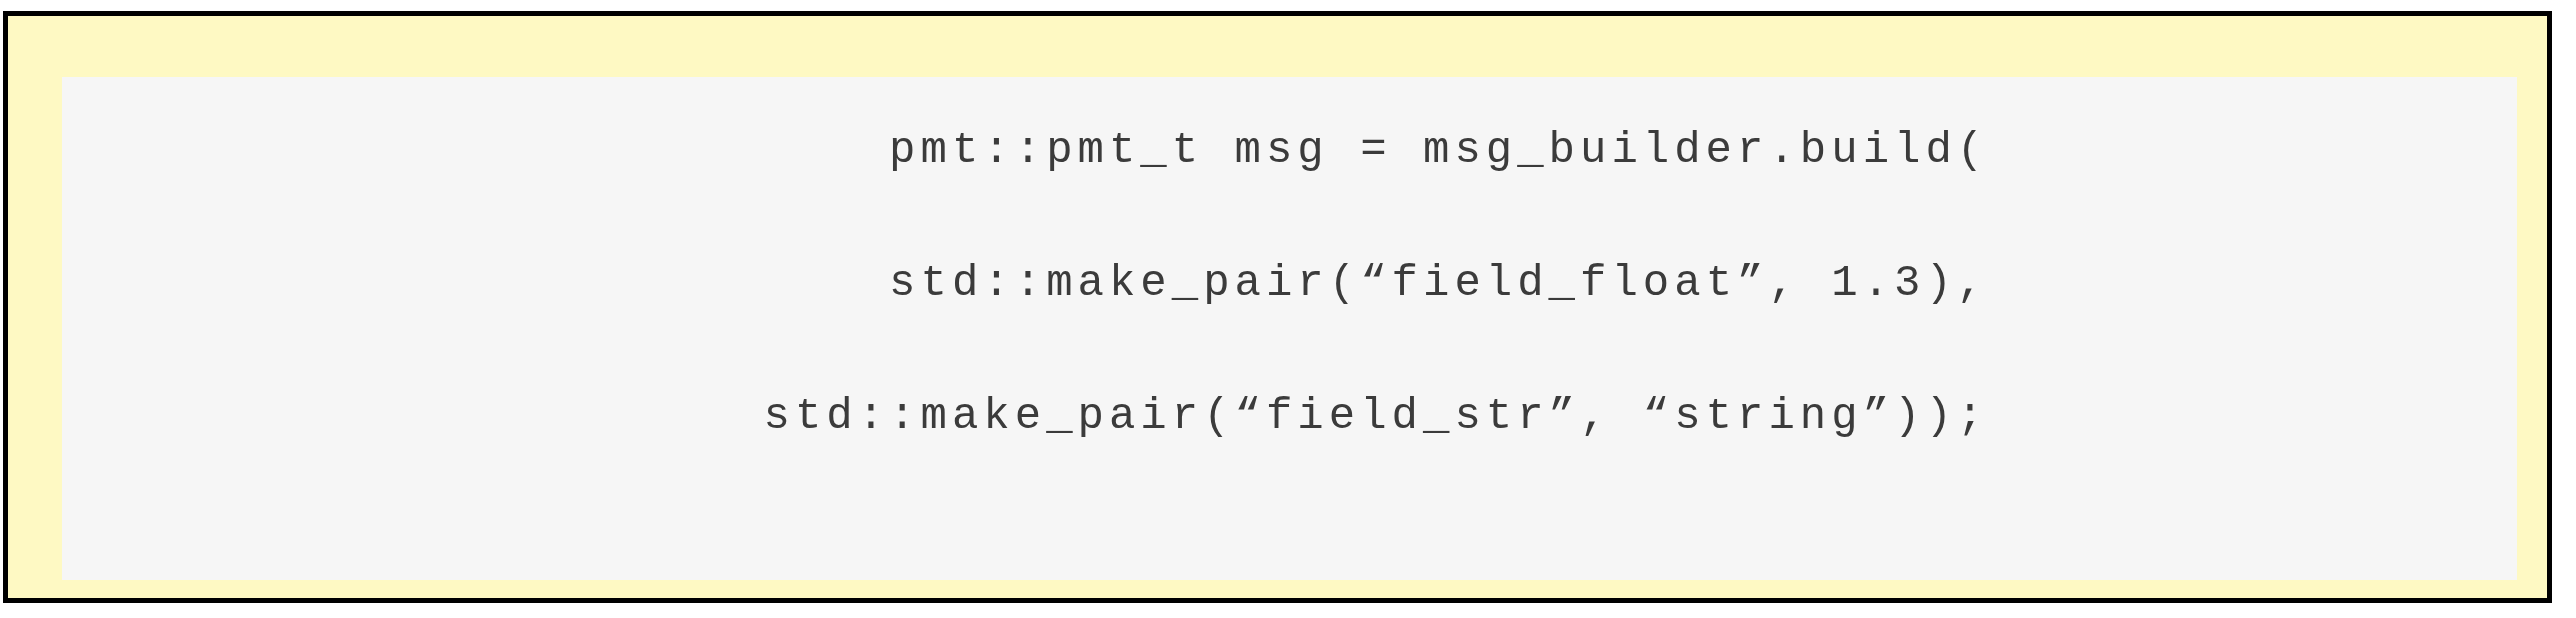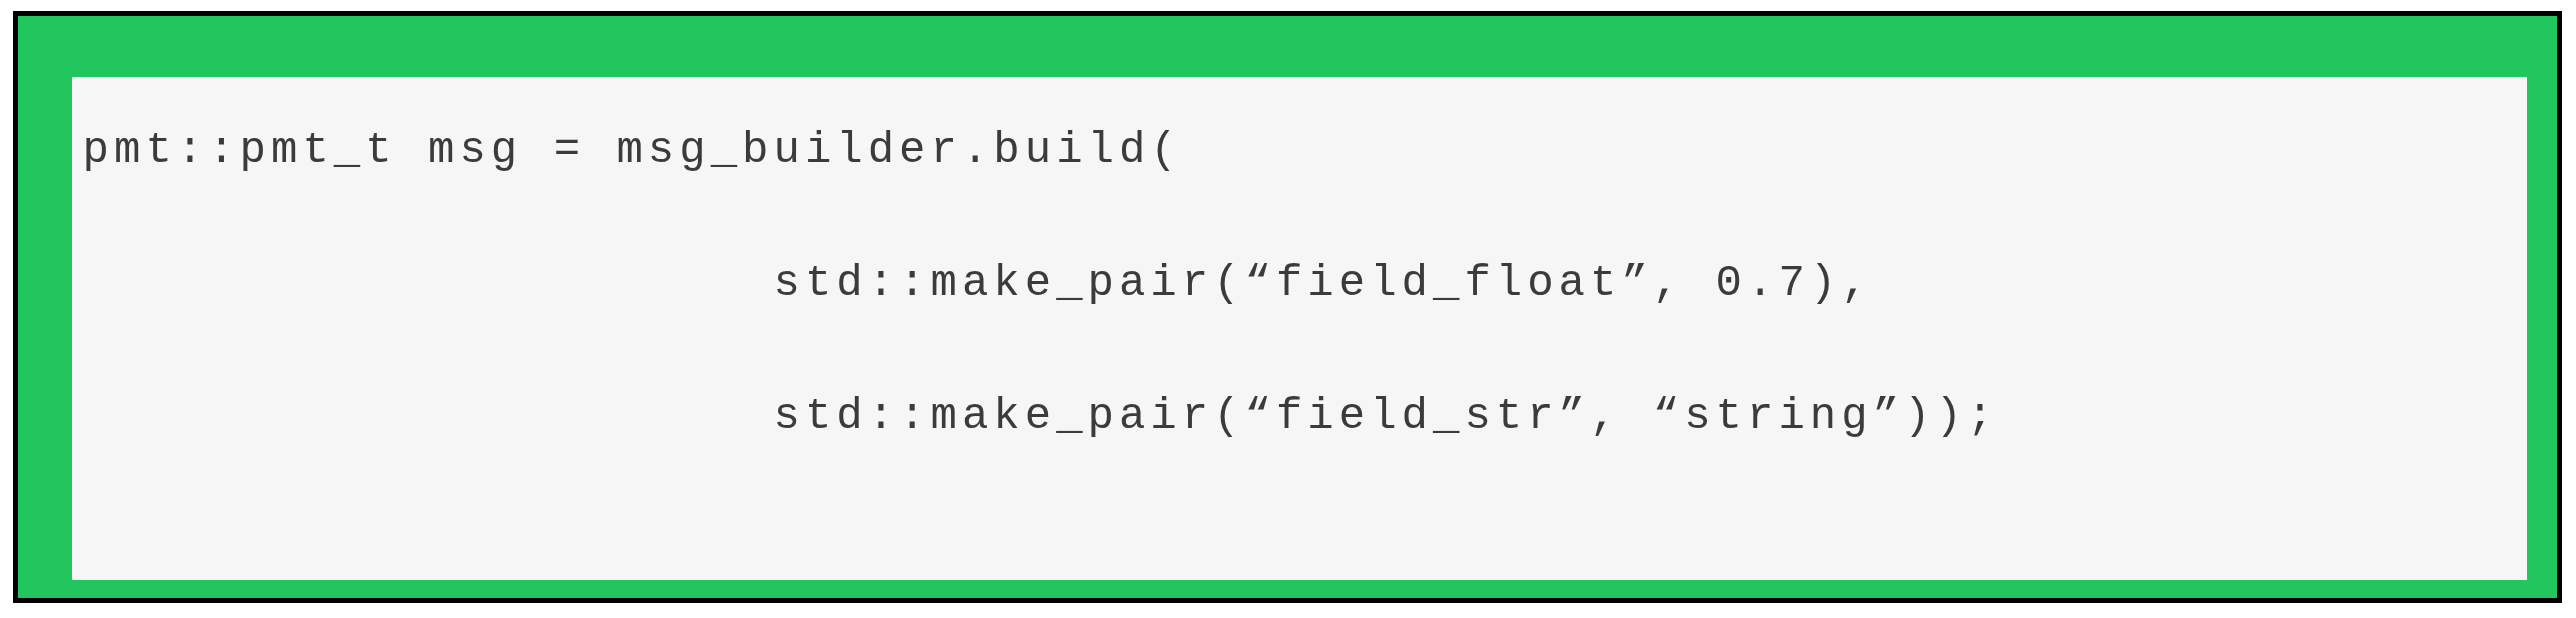--- a/index.html
+++ b/index.html
@@ -9,27 +9,28 @@
   }
   body {
     width: 2576px;
     height: 619px;
     font-family: "Liberation Mono", "DejaVu Sans Mono", monospace;
     overflow: hidden;
   }
 
   #figure-frame {
     position: absolute;
-    left: 13px;
+    left: 3px;
     top: 10.6px;
     width: 2539px;   
     height: 582px;   
     border: 5.6px solid #000000;
-    background: #22c55e;
+    background: #fef9c3;
     box-sizing: content-box;
+    text-align: right;
   }
 
   #code-block {
     position: absolute;
     left: 54px;    
     top: 61px;     
     width: 2455px; 
     height: 503px; 
     background: #f6f6f6;
     box-sizing: border-box;
@@ -56,16 +57,16 @@
     display: block;
     white-space: pre;
     height: 133px;
   }
 </style>
 </head>
 <body>
 
 <div id="figure-frame">
   <div id="code-block">
-    <pre id="code-listing"><span class="code-line">pmt::pmt_t msg = msg_builder.build(</span><span class="code-line">                      std::make_pair(“field_float”, 0.7),</span><span class="code-line">                      std::make_pair(“field_str”, “string”));</span></pre>
+    <pre id="code-listing"><span class="code-line">pmt::pmt_t msg = msg_builder.build(</span><span class="code-line">                      std::make_pair(“field_float”, 1.3),</span><span class="code-line">                      std::make_pair(“field_str”, “string”));</span></pre>
   </div>
 </div>
 
 
 </body></html>

